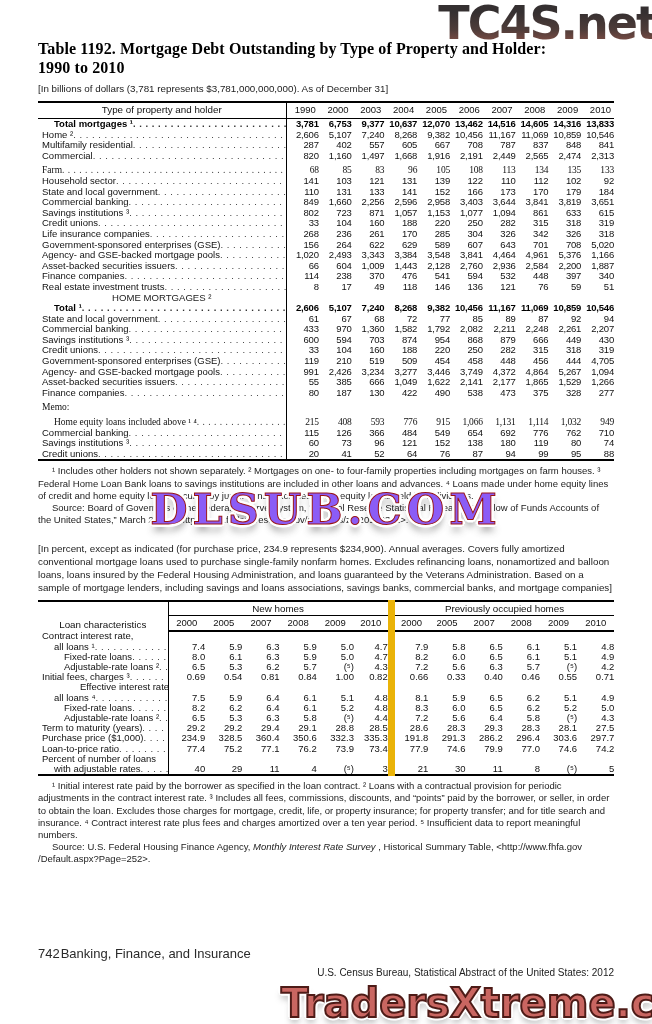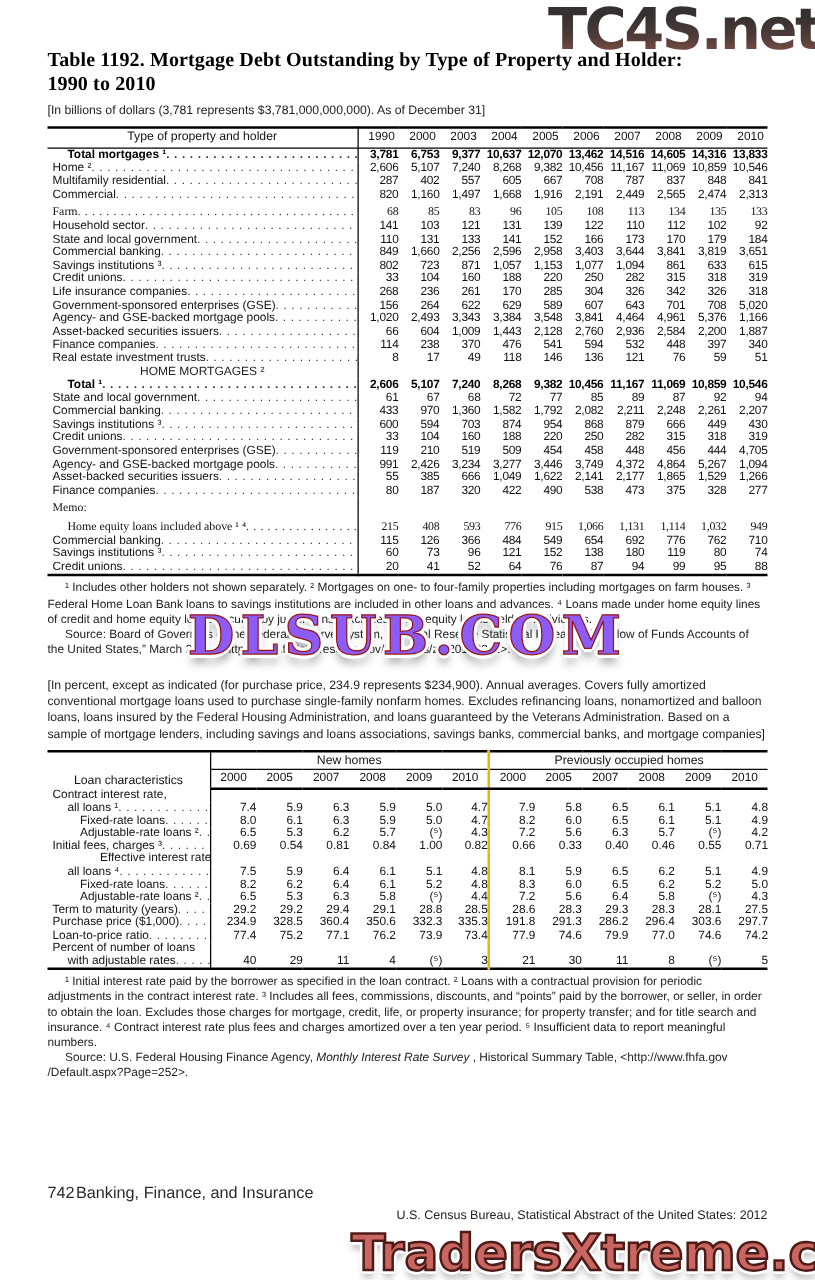--- a/index.html
+++ b/index.html
@@ -20,21 +20,21 @@
   
   #t1192{border-top:2.5px solid #000;border-bottom:2px solid #000;font-size:9.5px;}
   #t1192 thead td{border-bottom:1.6px solid #000;line-height:14px;padding-bottom:1px;}
   #t1192 tbody td{line-height:10.6px;}
   
   #t1193{border-top:2px solid #000;border-bottom:2px solid #000;font-size:9.5px;}
   #t1193 thead td{line-height:13px;text-align:center;}
   #t1193 thead tr.yr td{border-bottom:2px solid #000;padding-bottom:1px;}
   #t1193 tbody td{line-height:10.2px;}
   td.stub,td.stub-h{border-right:1px solid #000;}
-  td.grp-end{border-right:2px solid #eab308;}
+  td.grp-end{border-right:7px solid #eab308;}
   td.grp-hd{border-bottom:1px solid #000;font-size:9.8px;}
   td.stub-h{text-align:center;font-size:9.8px;}
   td.num{text-align:right;padding-right:3px;letter-spacing:-.2px;white-space:nowrap;}
   #t1193 td.num{letter-spacing:0;}
   #t1192 td.yearhd{text-align:right;padding-right:3px;}
   .bold{font-weight:bold;color:#000;}
   tr.gap td{padding-top:4px;font-family:Liberation Serif, serif;}
   td.heading{text-align:center;font-size:9.6px;padding:5px 0 2px 0;color:#222;}
   .lblwrap{display:flex;align-items:baseline;overflow:hidden;}
   .lbl{white-space:nowrap;padding-left:4px;}
@@ -562,21 +562,21 @@
           </tr>
           <tr>
             <td class="stub">
               <div class="lblwrap">
                 <span class="lbl" style="padding-left: 4px;">Finance companies</span>
                 <span class="dots"></span>
               </div>
             </td>
             <td class="num">80</td>
             <td class="num">187</td>
-            <td class="num">320</td>
+            <td class="num">130</td>
             <td class="num">422</td>
             <td class="num">490</td>
             <td class="num">538</td>
             <td class="num">473</td>
             <td class="num">375</td>
             <td class="num">328</td>
             <td class="num">277</td>
           </tr>
           <tr class="gap">
             <td class="stub">

